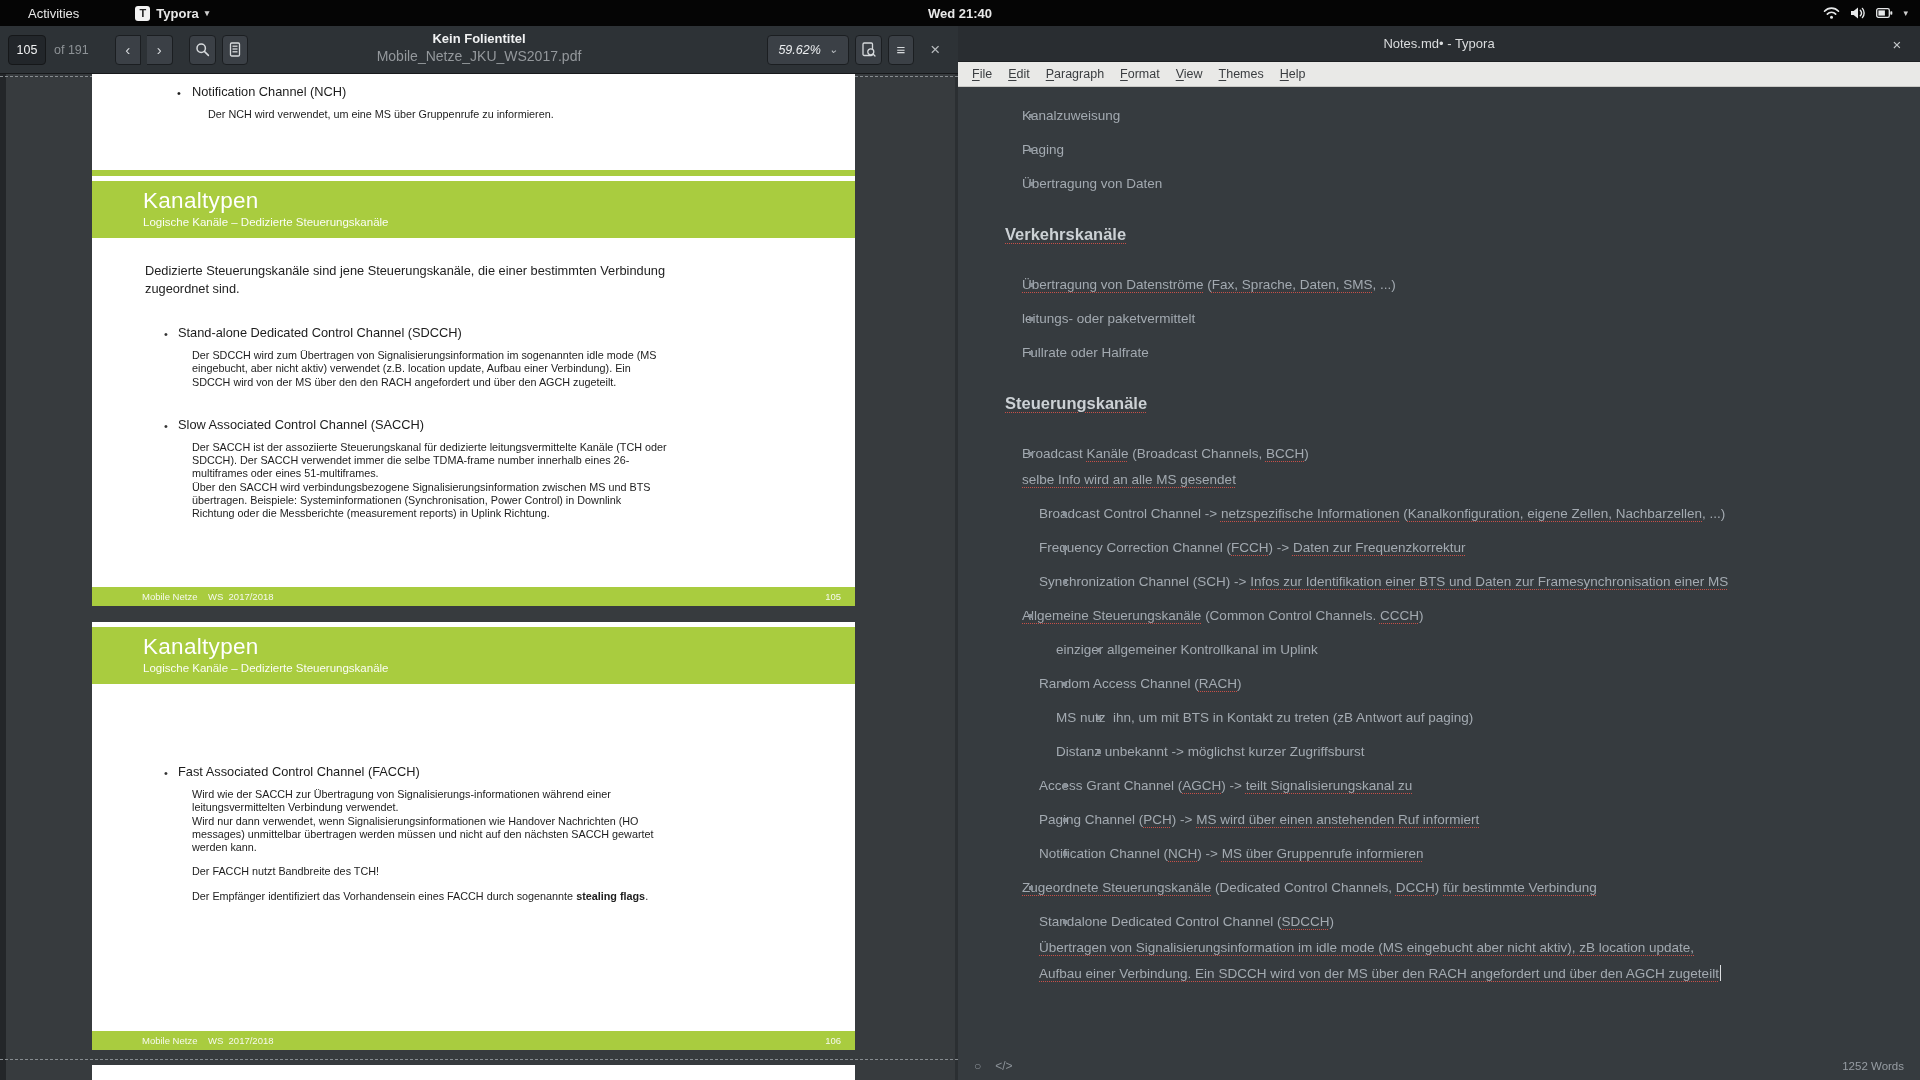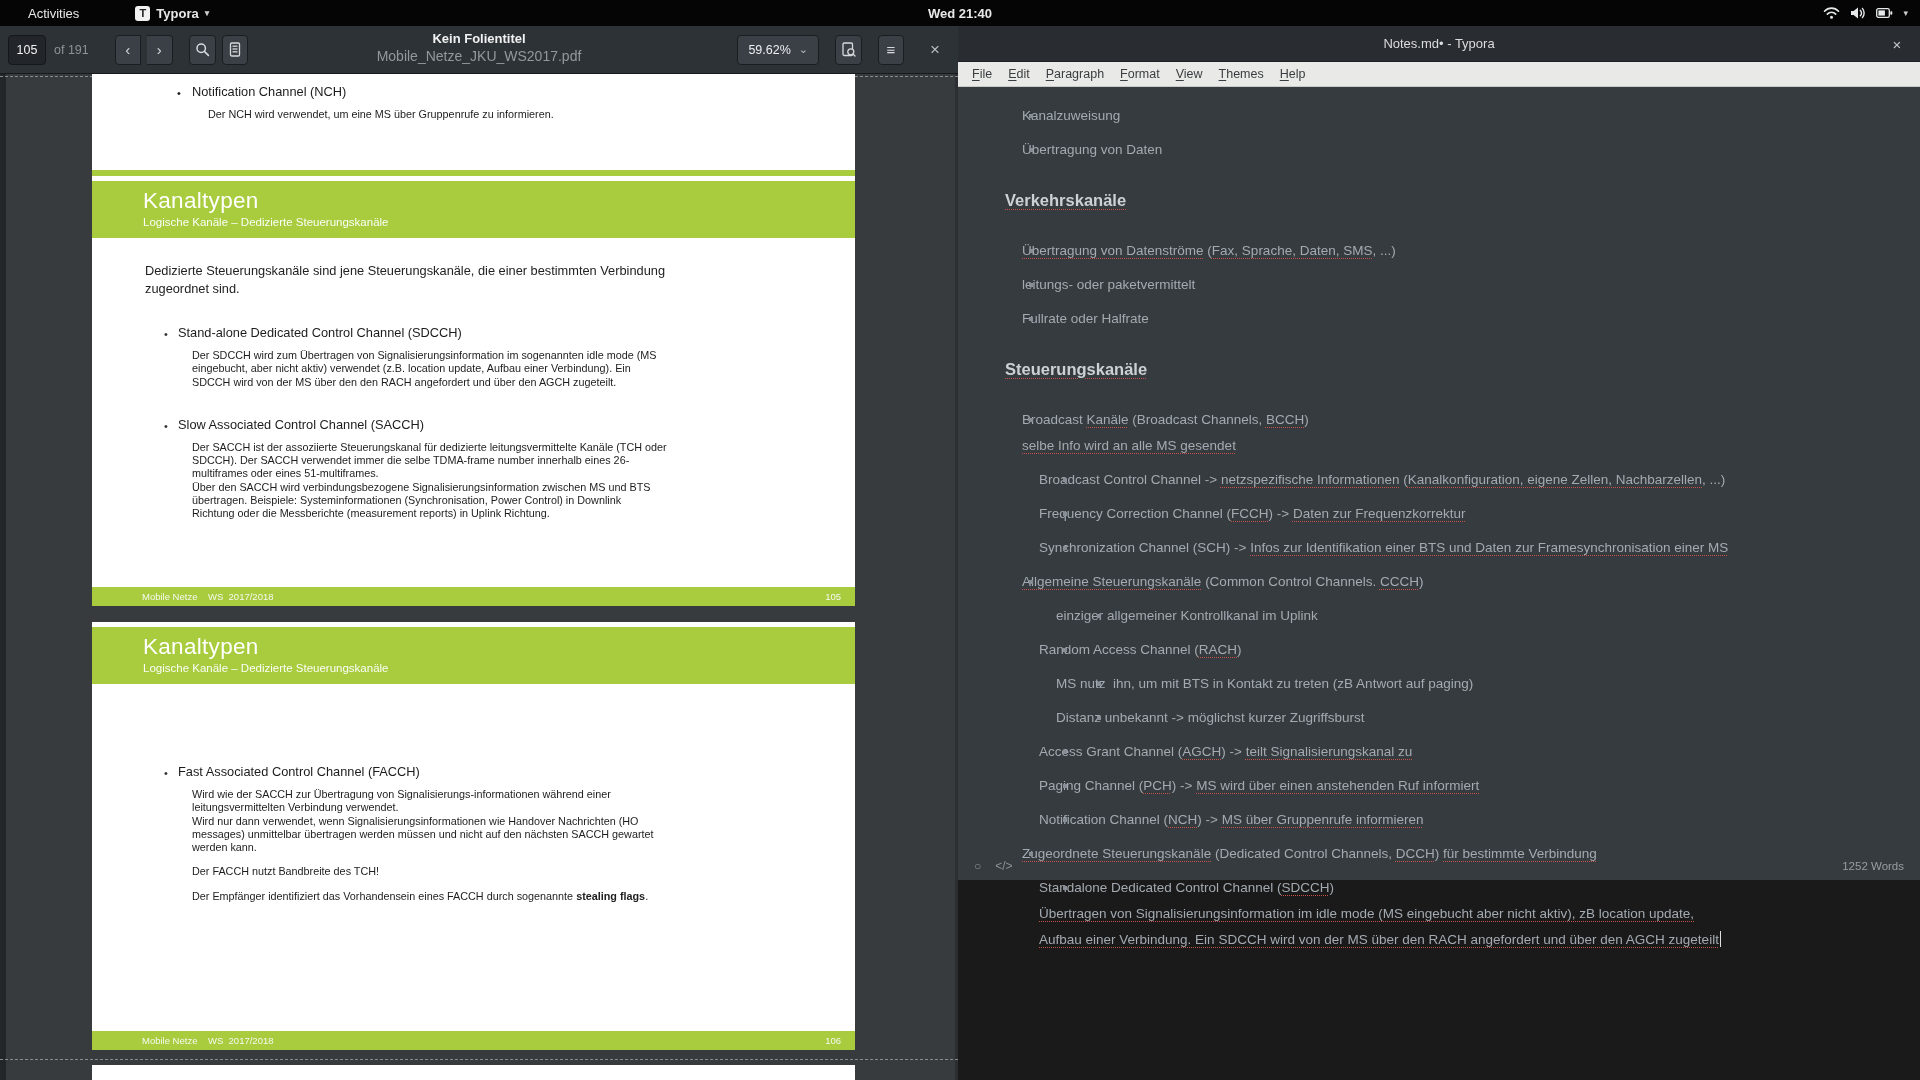--- a/index.html
+++ b/index.html
@@ -31,21 +31,21 @@
               color:#f0f1f2; font-size:12.5px; display:flex; align-items:center; justify-content:center; }
   .page-total { color:#8d9296; font-size:12.5px; margin:0 6px 0 2px; }
   .tbtn { height:30px; min-width:26px; background:#3b4046; border:1px solid #1b1e21; border-radius:4px;
           color:#d7dadd; display:flex; align-items:center; justify-content:center; font-size:15px; padding:0 5px; }
   .tbtn.joined-l { border-radius:4px 0 0 4px; }
   .tbtn.joined-r { border-radius:0 4px 4px 0; border-left:none; }
   .tbtn svg { display:block; }
   .doc-title { position:absolute; left:50%; top:5px; transform:translateX(-50%); text-align:center; line-height:1.25; }
   .doc-title .t { font-size:13px; font-weight:700; color:#f0f1f2; }
   .doc-title .s { font-size:14px; color:#94989c; margin-top:1px; }
-  .tb-right { margin-left:auto; display:flex; align-items:center; gap:16px; }
+  .tb-right { margin-left:auto; display:flex; align-items:center; gap:6px;font-style:italic; }
   .zoom-box { height:30px; background:#3b4046; border:1px solid #1b1e21; border-radius:4px; display:flex;
               align-items:center; gap:8px; padding:0 10px; font-size:12.5px; color:#eceef0; }
   .zoom-box .caret { font-size:11px; color:#b9bdc1; }
   .pdf-close { width:30px; height:30px; display:flex; align-items:center; justify-content:center;
                color:#b6babd; font-size:17px; }
 
   .pdf-content { position:relative; height:1006px; overflow:hidden; background:#373b3e; }
   .edge-l { position:absolute; left:0; top:0; bottom:0; width:6px; background:#232629; }
   .edge-r { position:absolute; right:0; top:0; bottom:0; width:3px; background:#2b2f32; }
   .page-sep { position:absolute; left:0; right:0; border-top:1px dashed #878c90; height:0; }
@@ -72,21 +72,21 @@
   .bb { margin:8px 0 0 47px; font-size:10.8px; line-height:13.3px; color:#1d1d1d; white-space:pre-line; }
   .bnote { margin:11px 0 0 47px; font-size:10.8px; line-height:13.3px; color:#1d1d1d; }
   .bnote b { font-weight:700; }
 
   
   .p104 .bl104 { margin:10px 0 0 100px; font-size:12.8px; line-height:16px; position:relative; color:#1c1c1c; }
   .p104 .bl104::before { content:"•"; position:absolute; left:-15px; top:1px; font-size:11px; }
   .p104 .bb104 { margin:8px 0 0 116px; font-size:10.8px; line-height:13.3px; color:#1d1d1d; }
 
   
-  .ty-window { position:absolute; left:958px; top:26px; width:962px; height:854px; background:#363b3f; }
+  .ty-window { position:absolute; left:958px; top:26px; width:962px; height:1054px; background:#363b3f; }
   .ty-titlebar { position:relative; height:36px; background:#292d31; border-bottom:1px solid #1d2023;
                  display:flex; align-items:center; justify-content:center; color:#dadcde; font-size:13px; }
   .ty-close { position:absolute; right:10px; top:0; height:36px; width:26px; display:flex; align-items:center;
               justify-content:center; color:#c6c9cc; font-size:15px; }
   .ty-menubar { height:25px; background:#e9e9e7; border-bottom:1px solid #c9c9c6; display:flex;
                 align-items:center; padding-left:6px; }
   .menu-item { font-size:12.5px; color:#3a3d40; padding:0 8px; }
   .menu-item .mn { text-decoration:underline; text-underline-offset:2px; }
 
   .ty-editor { position:relative; height:965px; overflow:hidden; padding:16px 28px 0 47px;
@@ -285,20 +285,23 @@
       <div class="menu-item"><span class="mn">F</span>ormat</div>
       <div class="menu-item"><span class="mn">V</span>iew</div>
       <div class="menu-item"><span class="mn">T</span>hemes</div>
       <div class="menu-item"><span class="mn">H</span>elp</div>
     </div>
   <div class="ty-editor">
       <div class="md-li lvl1">
         <div class="md-line bullet"><span>Kanalzuweisung</span></div>
       </div>
       <div class="md-li lvl1">
+        <div class="md-line bullet"><span>Paging</span></div>
+      </div>
+      <div class="md-li lvl1">
         <div class="md-line bullet"><span>Übertragung von Daten</span></div>
       </div>
       <div class="md-h"><span class="sp">Verkehrskanäle</span></div>
       <div class="md-li lvl1">
         <div class="md-line bullet"><span class="sp">Übertragung von Datenströme</span><span> (</span><span class="sp">Fax, Sprache, Daten, SMS</span><span>, ...)</span></div>
       </div>
       <div class="md-li lvl1">
         <div class="md-line bullet"><span>leitungs- oder paketvermittelt</span></div>
       </div>
       <div class="md-li lvl1">

